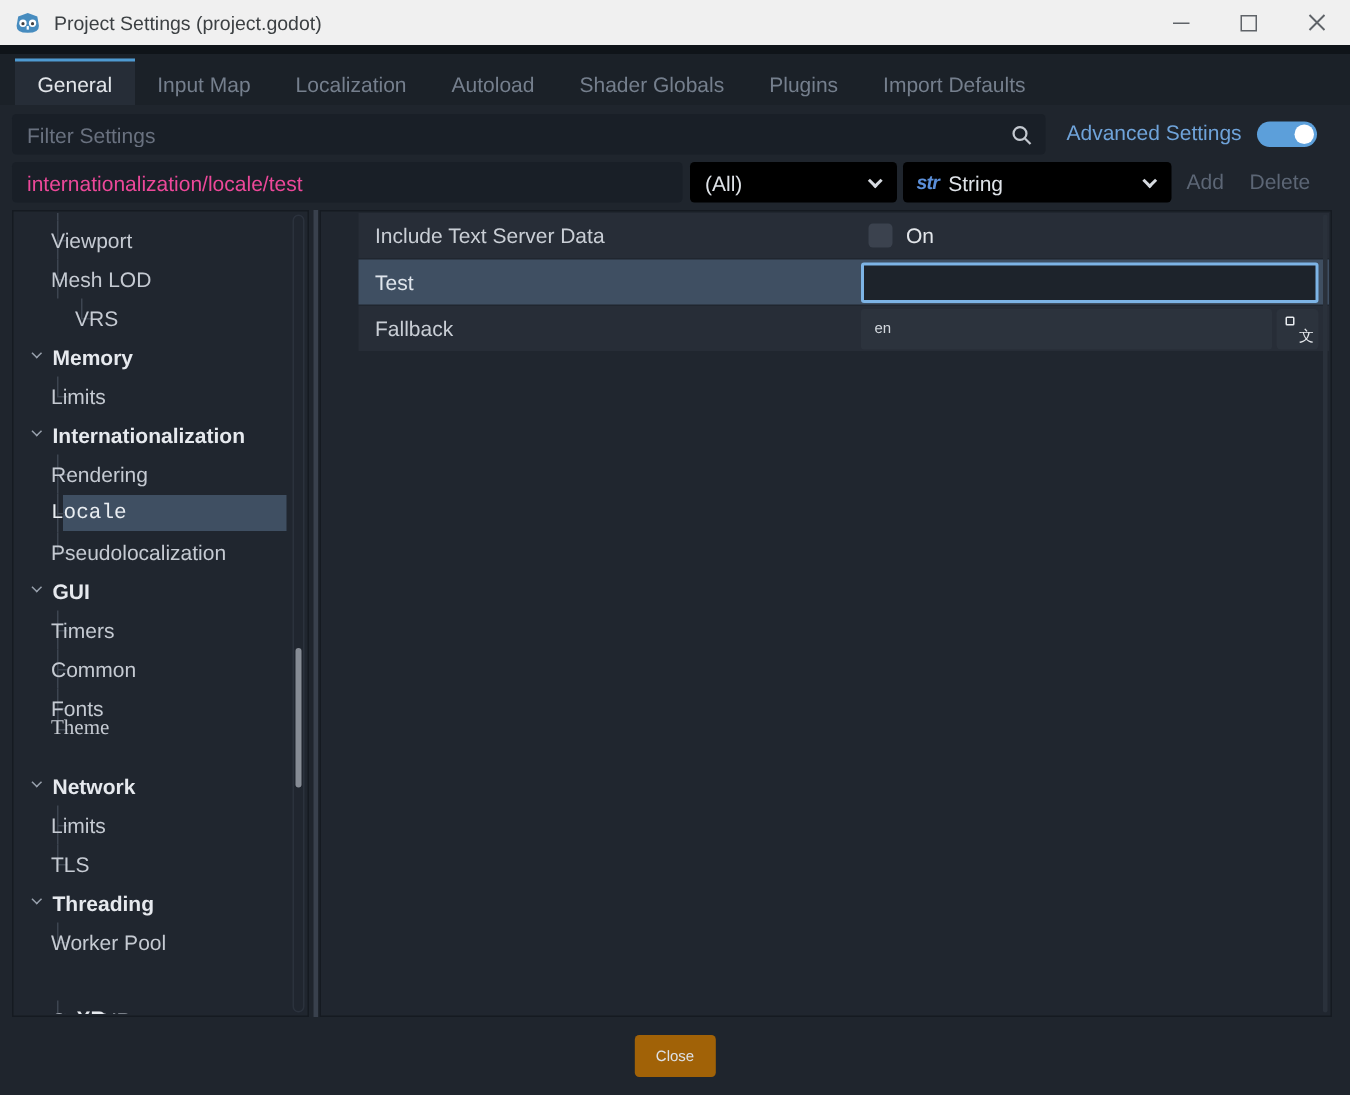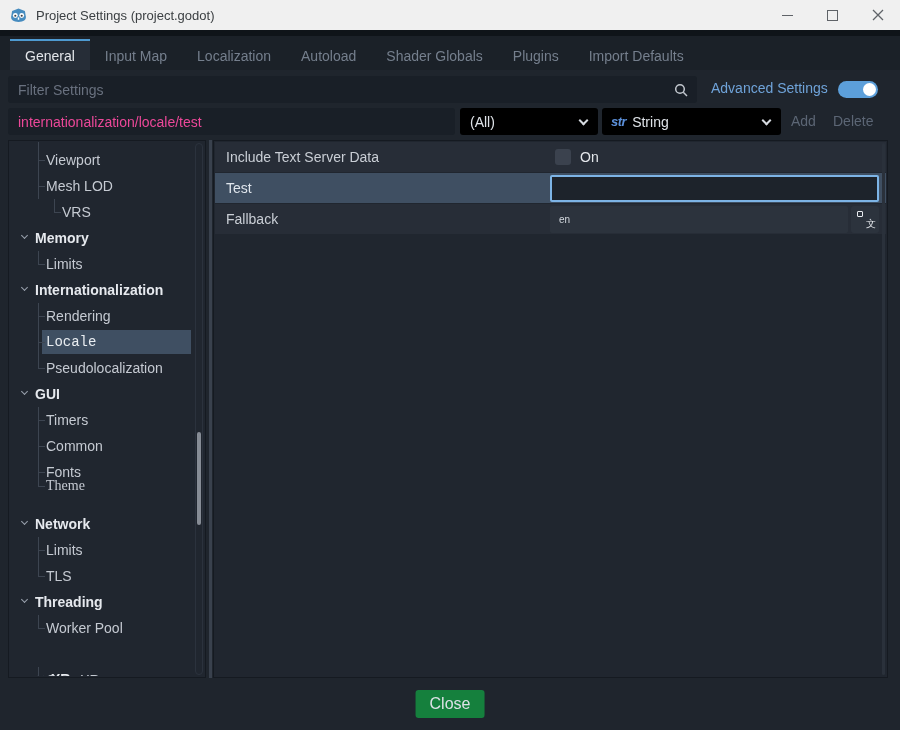--- a/index.html
+++ b/index.html
@@ -57,41 +57,41 @@
   .btn-add { left:791px; }
   .btn-delete { left:833px; }
 
   
   .sidebar { position:absolute; left:8px; top:140px; width:198px; height:538px; background:#20262f;
              border:1px solid #151a21; }
   .tree-clip { position:absolute; left:1px; right:1px; top:1px; bottom:1px; overflow:hidden; }
   .trow { position:absolute; left:0; right:0; height:26px; display:flex; align-items:center;
           font-size:14px; }
   .trow .tlabel { position:relative; z-index:1; }
-  .trow.child { padding-left:36px; color:#c5cad2; }
+  .trow.child { padding-left:24px; color:#c5cad2; }
   .trow.section { padding-left:25px; font-weight:bold; color:#e6e9ee; position:absolute; }
   .trow.selected::before { content:''; position:absolute; left:32px; right:13px; top:1px; bottom:1px;
                            background:#3f4f62; }
   .trow.selected .tlabel { color:#e9edf1; }
   .tchev { position:absolute; left:12px; top:8px; width:5px; height:5px;
            border-right:1.5px solid #99a2ae; border-bottom:1.5px solid #99a2ae; transform:rotate(45deg); }
   .conn { position:absolute; left:28px; top:0; bottom:0; width:8px; }
   .conn::before { content:''; position:absolute; left:0; top:0; bottom:0; width:1px; background:#3d4551; }
   .conn.last::before { bottom:13px; }
   .conn::after { content:''; position:absolute; left:0; top:13px; width:7px; height:1px; background:#3d4551; }
   .sb-track { position:absolute; right:2px; top:2px; bottom:2px; width:8px; border:1px solid #2b323d;
               border-radius:4px; }
   .sb-thumb { position:absolute; left:1px; top:288px; width:4px; height:93px; background:#868c95;
               border-radius:3px; }
 
   .splitter { position:absolute; left:209px; top:140px; width:3px; height:538px; background:#39414d; }
 
   .main-panel { position:absolute; left:213px; top:140px; width:675px; height:538px; background:#20262f;
                 border:1px solid #151a21; }
-  .main-rows { position:absolute; left:1px; right:1px; top:1px; }
+  .main-rows { position:absolute; left:1px; right:1px; top:1px;padding-left:24px; }
   .mrow { height:30px; margin-bottom:1px; background:#272d37; display:flex; align-items:center; }
   .mrow.selected { background:#3f4f62; }
   .mlabel { width:335px; padding-left:11px; font-size:14px; color:#c9ced5; white-space:nowrap;
             overflow:hidden; }
   .mrow.selected .mlabel { color:#dfe5ec; }
   .mvalue { flex:1; display:flex; align-items:center; height:100%; padding-right:7px; }
   .cbx { width:16px; height:16px; background:#3b424e; border-radius:3px; margin-left:5px; flex:0 0 auto; }
   .cbxlabel { margin-left:9px; font-size:14px; color:#e3e6ea; }
   .vinput { flex:1; height:27px; font-size:10px; font-family:inherit; outline:none; min-width:0; }
   .vinput.focus { background:#1d232b; border:2px solid #7db4e6; border-radius:2px; color:#e3e6ea;
@@ -102,22 +102,22 @@
               position:relative; flex:0 0 auto; cursor:default; }
   .ticon-a { position:absolute; left:6px; top:5px; width:6px; height:6px; border:1.5px solid #e8ebef;
              border-radius:1px; }
   .ticon-char { position:absolute; right:3px; bottom:2px; font-size:10px; color:#e8ebef;
                 font-family:"DejaVu Sans", sans-serif; }
   .mp-track { position:absolute; right:2px; top:2px; bottom:2px; width:3px; background:#2a313b;
               border-radius:2px; }
 
   
   .close-btn { position:absolute; top:690px; left:50%; transform:translateX(-50%); height:28px;
-               padding:0 14px; background:#15803d; border:none; border-radius:3px; color:#dde1e6;
-               font-size:16px; font-family:inherit; cursor:default; }
+               padding:0 14px; background:#a16207; border:none; border-radius:3px; color:#dde1e6;
+               font-size:10px; font-family:inherit; cursor:default; }
 </style>
 </head>
 <body>
 
 <div class="window">
 
   <div class="titlebar">
     <svg class="godot-icon" viewBox="0 0 32 32">
       <path d="M16 3 L28 7.5 L30 19 Q30.5 28 16 28 Q1.5 28 2 19 L4 7.5 Z" fill="#478cbf"></path>
       <circle cx="10" cy="16" r="4.6" fill="#ffffff"></circle>

